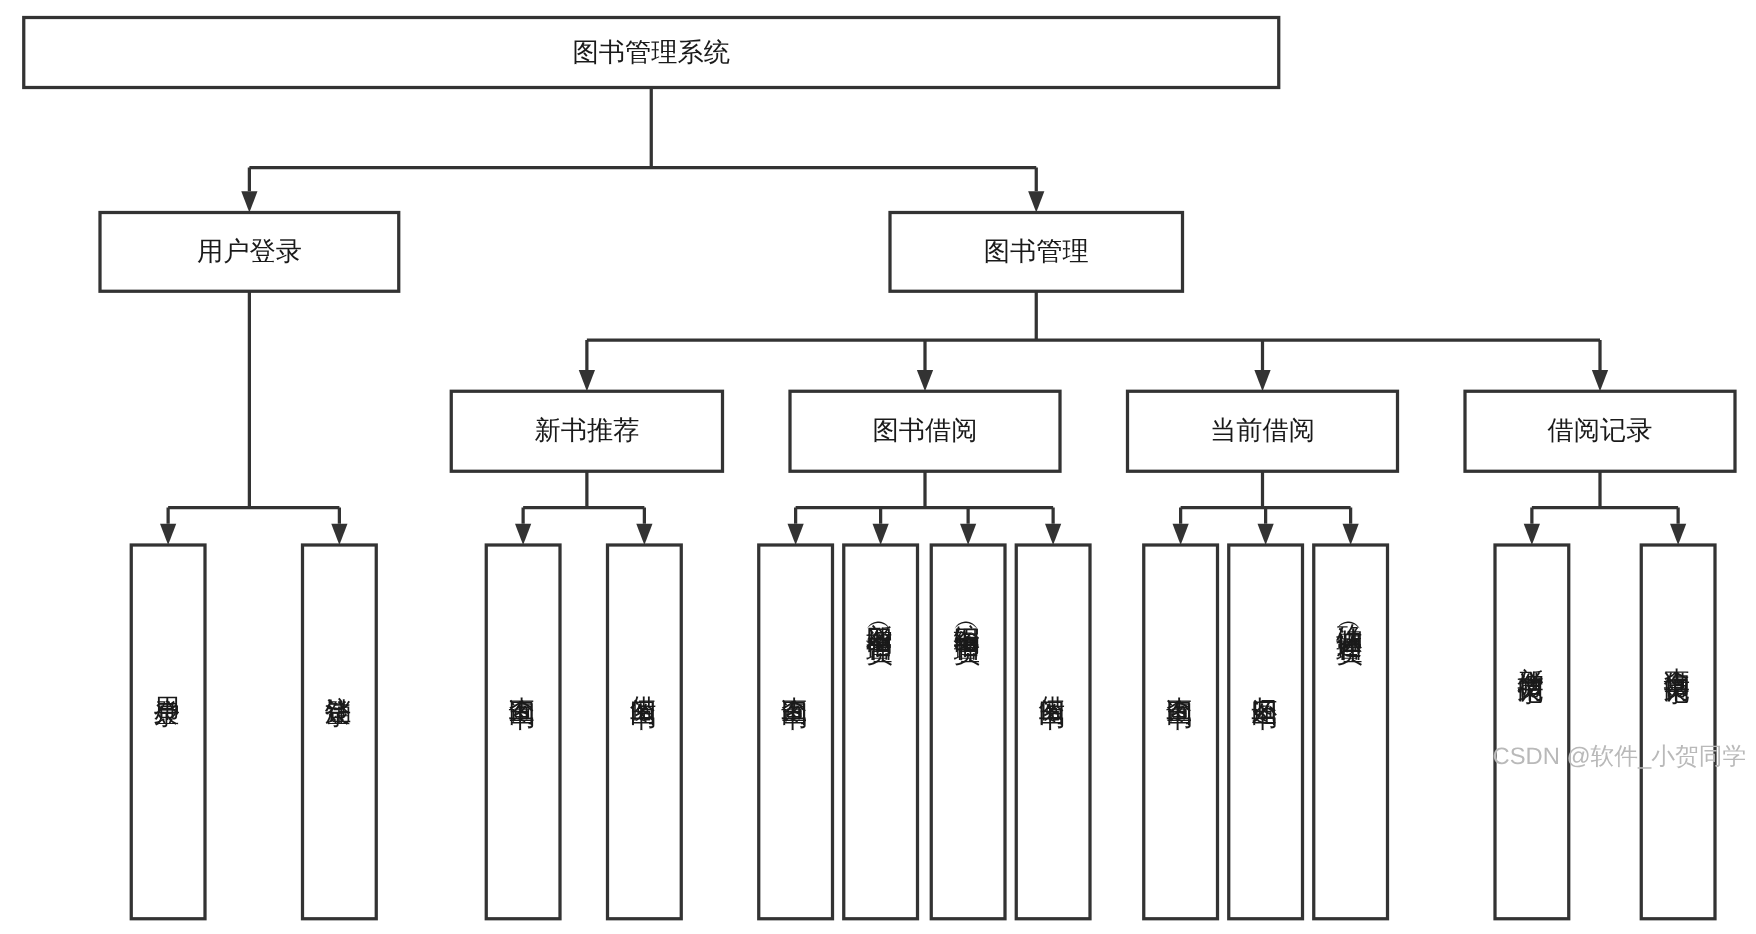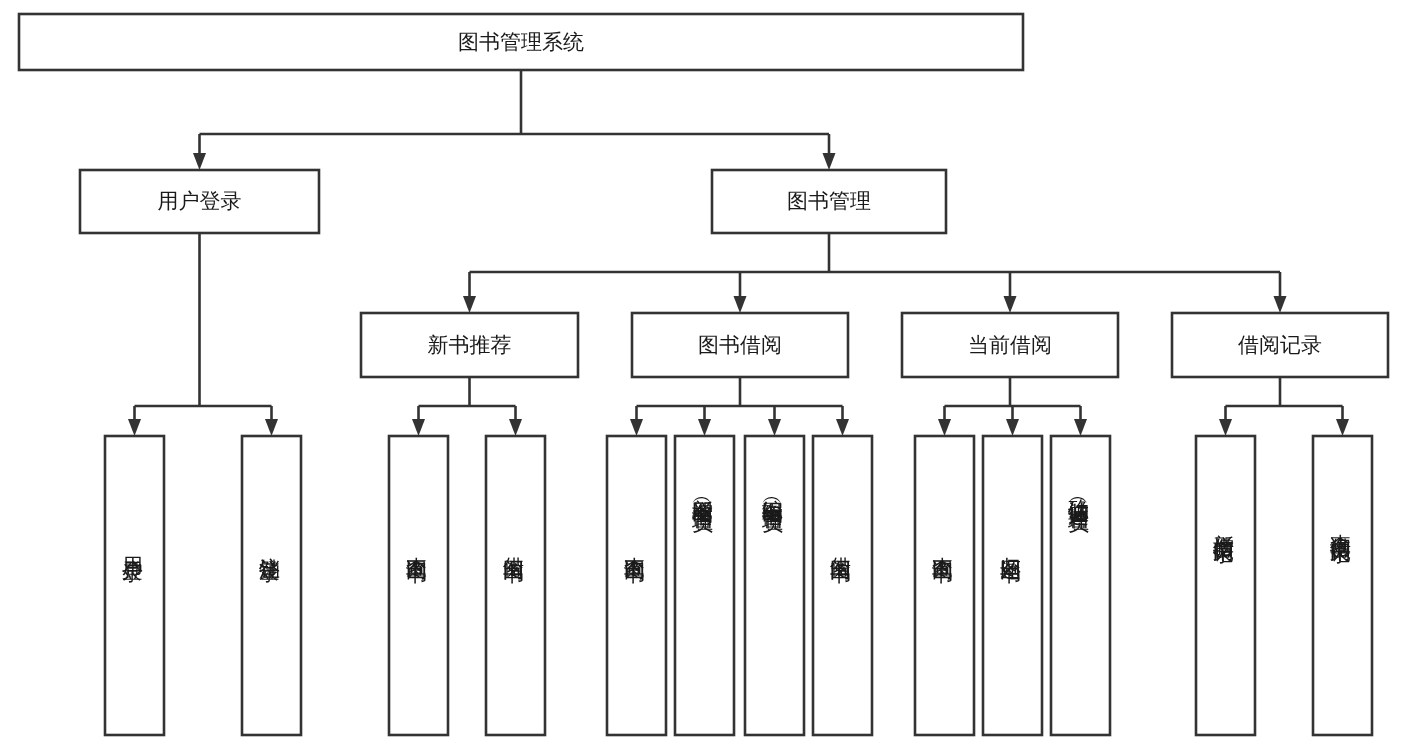--- a/index.html
+++ b/index.html
@@ -197,14 +197,15 @@
       <div class="node-label-v" style="left: 692.5px; top: 482px; height: 289px;">新增图书（管理员）</div>
       <div class="node-label-v" style="left: 762.5px; top: 482px; height: 289px;">编辑图书（管理员）</div>
       <div class="node-label-v" style="left: 830.5px; top: 539.5px; height: 289px;">借阅图书</div>
       <div class="node-label-v" style="left: 932.5px; top: 539.5px; height: 289px;">查询图书</div>
       <div class="node-label-v" style="left: 1000.5px; top: 539.5px; height: 289px;">归还图书</div>
       <div class="node-label-v" style="left: 1068.5px; top: 482px; height: 289px;">确认归还（管理员）</div>
       <div class="node-label-v" style="left: 1213.5px; top: 516.5px; height: 289px;">新增借阅记录</div>
       <div class="node-label-v" style="left: 1330.5px; top: 516.5px; height: 289px;">查询借阅记录</div>
     </div>
 
+  <div class="watermark">CSDN @软件_小贺同学</div>
 
 </div>
 
 </body></html>

